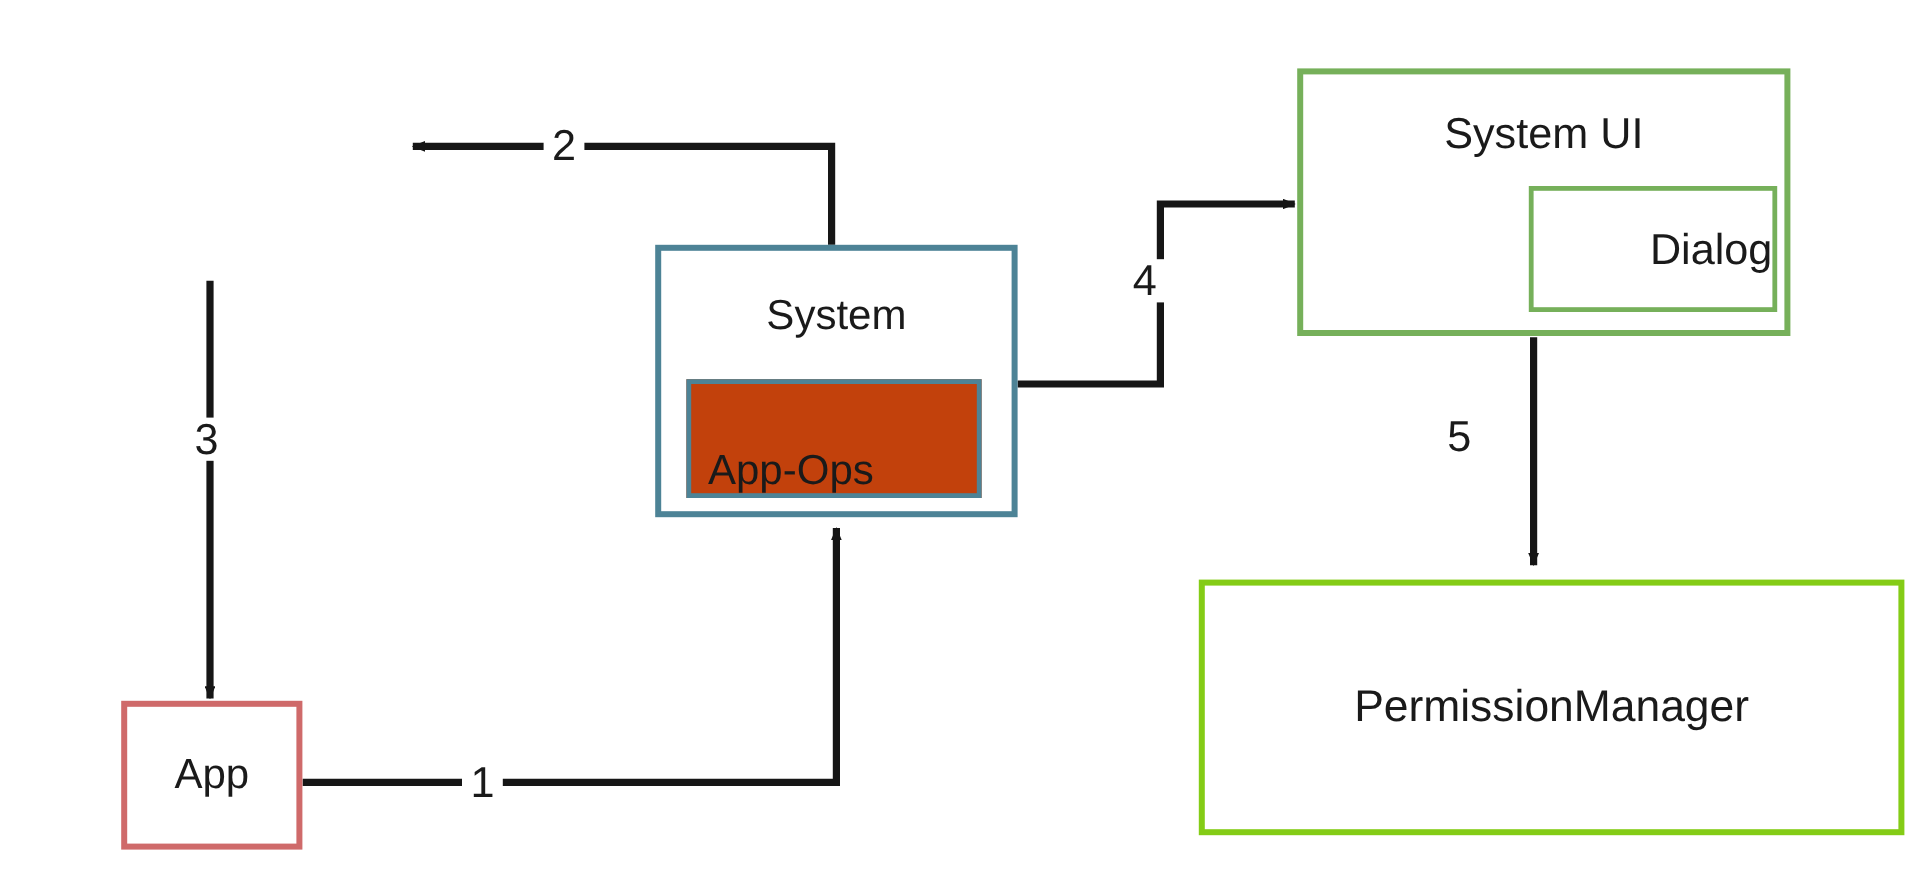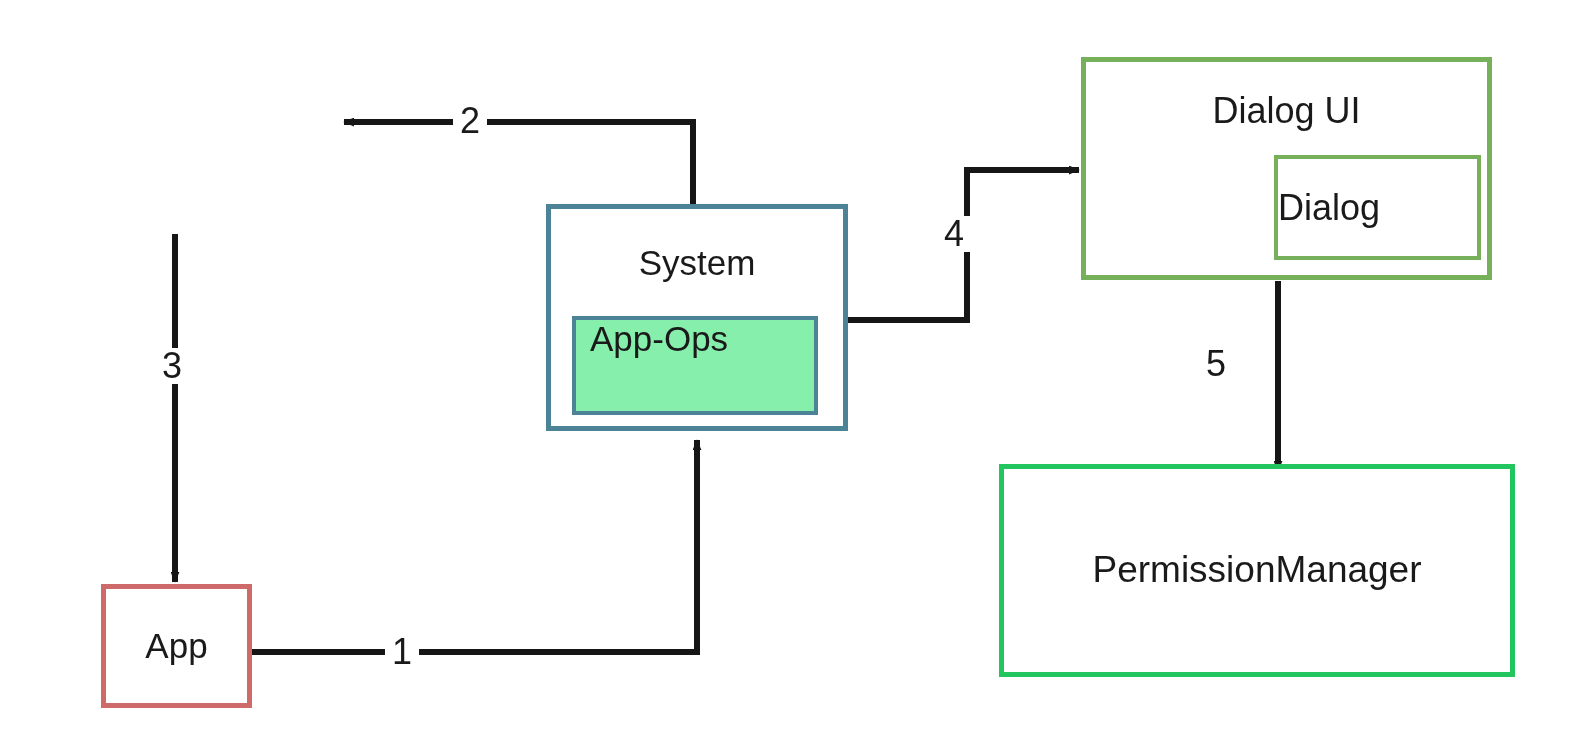--- a/index.html
+++ b/index.html
@@ -64,23 +64,23 @@
     text-align: center;
     font-size: 35px;
     color: #1a1a1a;
     white-space: nowrap;
   }
   #node-app-ops {
     position: absolute;
     left: 21px; top: 107px; width: 246px; height: 99px;
     box-sizing: border-box;
     border: 4px solid #4d8396;
-    background: #86efac;
+    background: #c2410c;
     display: flex;
-    align-items: flex-start;
+    align-items: flex-end;
     justify-content: flex-start;
   }
   #node-app-ops .node-label { font-size: 35px; padding-left: 14px; }
 
   #node-system-ui {
     left: 1081px; top: 57px; width: 411px; height: 223px;
     border: 5px solid #76b05a;
     display: block;
   }
   #node-system-ui > .node-title {
@@ -92,27 +92,27 @@
     white-space: nowrap;
   }
   #node-dialog {
     position: absolute;
     left: 188px; top: 93px; width: 207px; height: 105px;
     box-sizing: border-box;
     border: 4px solid #76b05a;
     background: #ffffff;
     display: flex;
     align-items: center;
-    justify-content: flex-start;
+    justify-content: flex-end;
   }
   #node-dialog .node-label { font-size: 36px; }
 
   #node-permission-manager {
-    left: 999px; top: 464px; width: 516px; height: 213px;
-    border: 5px solid #22c55e;
+    left: 999px; top: 483px; width: 588px; height: 213px;
+    border: 5px solid #84cc16;
   }
   #node-permission-manager .node-label { font-size: 37px; }
 
   
   .edge-label {
     position: absolute;
     font-size: 36px;
     color: #1a1a1a;
     background: #ffffff;
     padding: 0 7px;
@@ -154,21 +154,21 @@
   </div>
 
   <div class="node" id="node-system">
     <span class="node-title">System</span>
     <div id="node-app-ops">
       <span class="node-label">App-Ops</span>
     </div>
   </div>
 
   <div class="node" id="node-system-ui">
-    <span class="node-title">Dialog UI</span>
+    <span class="node-title">System UI</span>
     <div id="node-dialog">
       <span class="node-label">Dialog</span>
     </div>
   </div>
 
   <div class="node" id="node-permission-manager">
     <span class="node-label">PermissionManager</span>
   </div>
 
   <span class="edge-label" id="edge-label-1">1</span>

